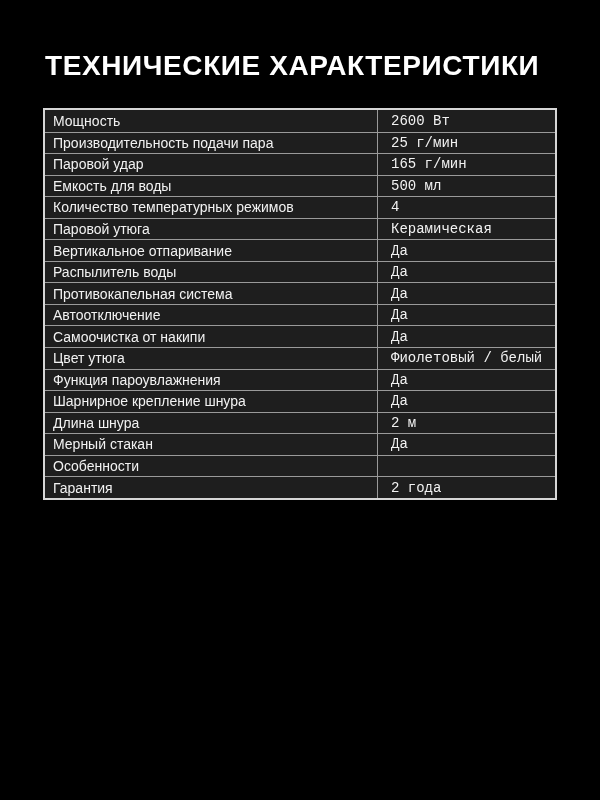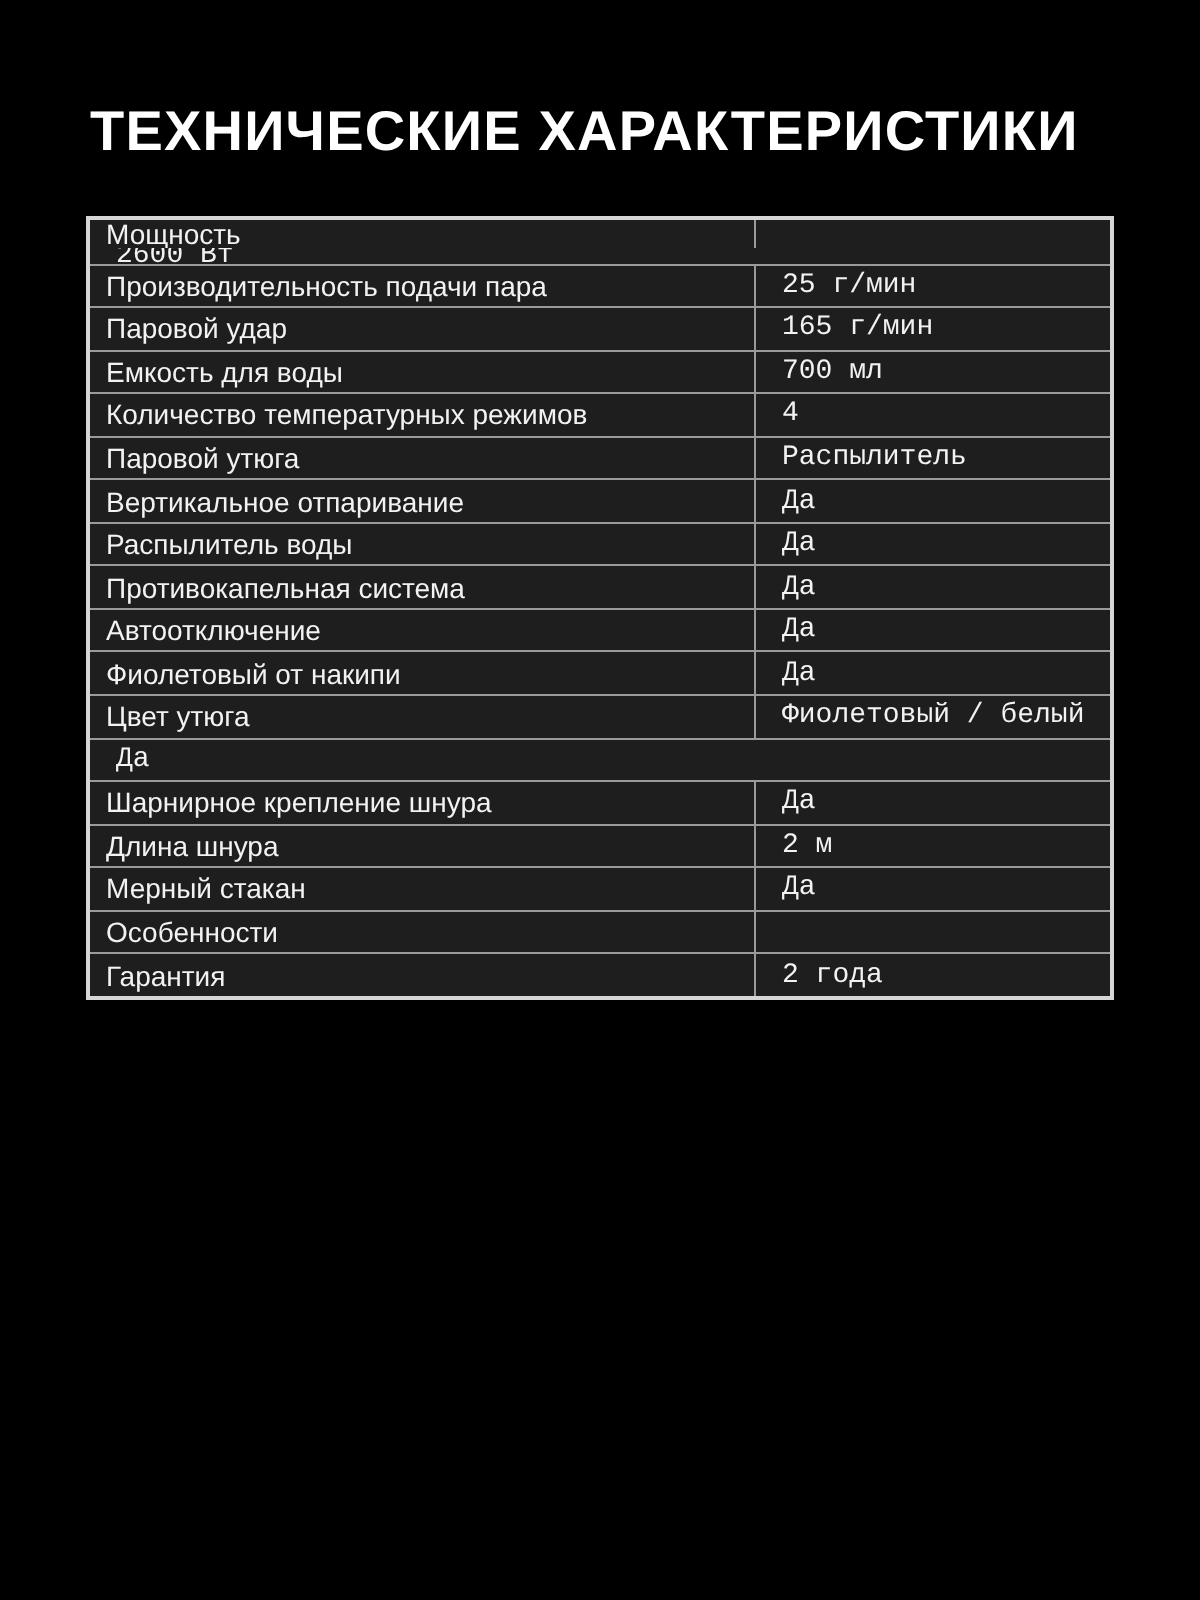--- a/index.html
+++ b/index.html
@@ -38,21 +38,21 @@
     box-sizing:border-box;
     border:2px solid var(--outer-border);
     background:var(--cell-background);
   }
   .row{
     display:flex;
     height:21.55px;
     box-sizing:border-box;
     border-top:1px solid var(--inner-border);
   }
-  .row:first-child{border-top:none;flex-direction:column;}
+  .row:first-child{border-top:none;}
   .cell{
     box-sizing:border-box;
     display:flex;
     align-items:center;
     background:var(--cell-background);
     color:var(--text);
     font-size:14px;
     line-height:1;
     white-space:nowrap;
     overflow:hidden;
@@ -81,55 +81,56 @@
       <div class="row">
         <div class="cell name">Производительность подачи пара</div>
         <div class="cell value">25 г/мин</div>
       </div>
       <div class="row">
         <div class="cell name">Паровой удар</div>
         <div class="cell value">165 г/мин</div>
       </div>
       <div class="row">
         <div class="cell name">Емкость для воды</div>
-        <div class="cell value">700 мл</div>
+        <div class="cell value">500 мл</div>
       </div>
       <div class="row">
         <div class="cell name">Количество температурных режимов</div>
         <div class="cell value">4</div>
       </div>
       <div class="row">
         <div class="cell name">Паровой утюга</div>
-        <div class="cell value">Распылитель</div>
+        <div class="cell value">Керамическая</div>
       </div>
       <div class="row">
         <div class="cell name">Вертикальное отпаривание</div>
         <div class="cell value">Да</div>
       </div>
       <div class="row">
         <div class="cell name">Распылитель воды</div>
         <div class="cell value">Да</div>
       </div>
       <div class="row">
         <div class="cell name">Противокапельная система</div>
         <div class="cell value">Да</div>
       </div>
       <div class="row">
         <div class="cell name">Автоотключение</div>
         <div class="cell value">Да</div>
       </div>
       <div class="row">
-        <div class="cell name">Фиолетовый от накипи</div>
+        <div class="cell name">Самоочистка от накипи</div>
         <div class="cell value">Да</div>
       </div>
       <div class="row">
         <div class="cell name">Цвет утюга</div>
         <div class="cell value">Фиолетовый / белый</div>
       </div>
       <div class="row">
+        <div class="cell name">Функция пароувлажнения</div>
         <div class="cell value">Да</div>
       </div>
       <div class="row">
         <div class="cell name">Шарнирное крепление шнура</div>
         <div class="cell value">Да</div>
       </div>
       <div class="row">
         <div class="cell name">Длина шнура</div>
         <div class="cell value">2 м</div>
       </div>

